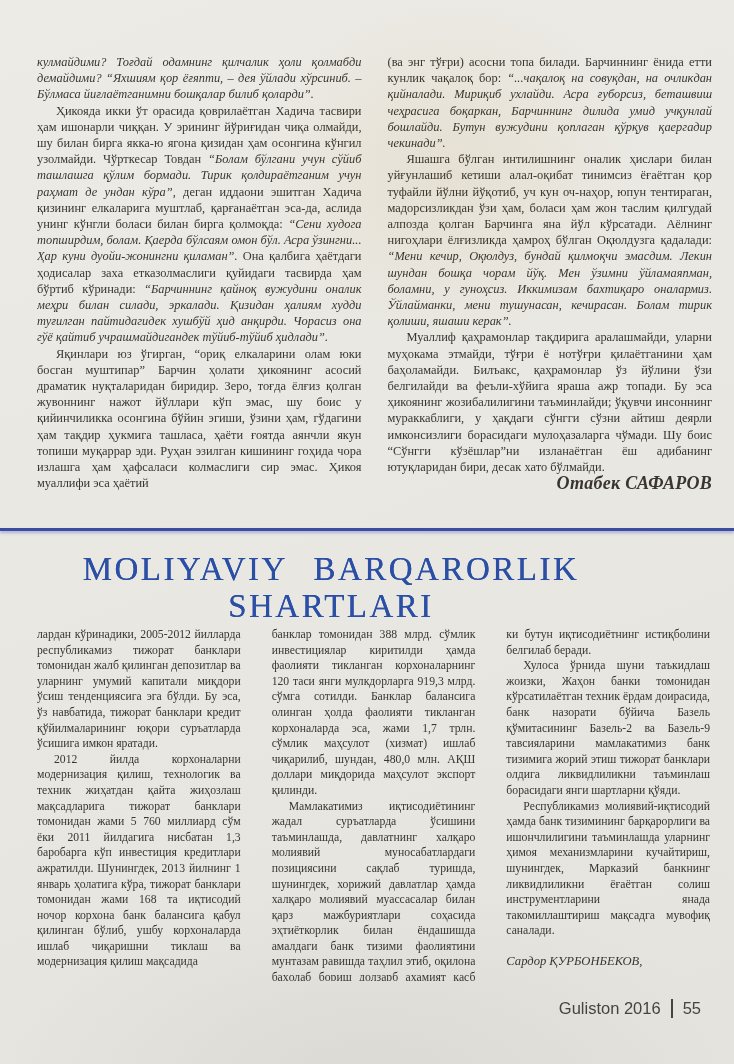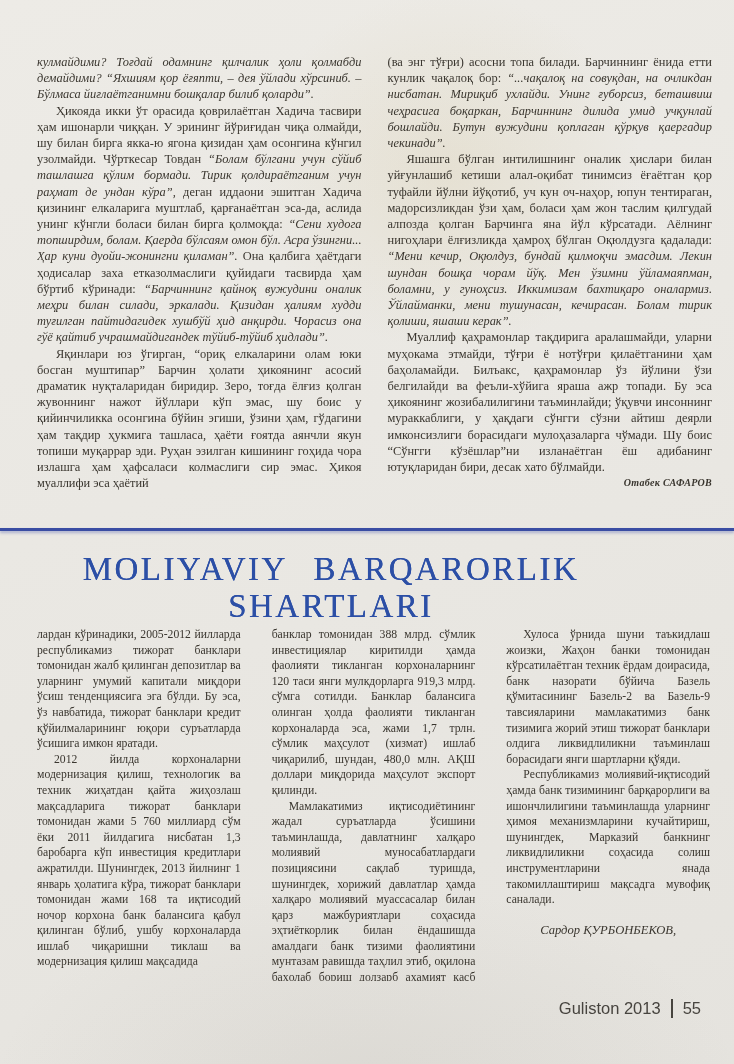--- a/index.html
+++ b/index.html
@@ -12,54 +12,54 @@
       linear-gradient(160deg,#edebe6 0%,#e9e7e2 55%,#e5e3de 100%);
   }
   
   .art1{position:absolute;top:54px;left:37px;right:22px;height:476px;
         display:flex;gap:26px;overflow:hidden;}
   .a1col{flex:1;font-size:12.4px;line-height:16.2px;text-align:justify;}
   .a1col p{margin:0;text-indent:19px;}
   p.noind{text-indent:0 !important;}
   em{font-style:italic;}
   .a1author{margin-top:10px;text-align:right;font-style:italic;font-weight:bold;
-            text-indent:0;font-size:10px;letter-spacing:.3px;}
+            text-indent:0;font-size:18px;letter-spacing:.3px;}
   
   .bluerule{position:absolute;top:528px;left:0;width:734px;height:3px;
             background:#3a4da3;box-shadow:0 2px 3px rgba(88,105,180,.45);}
   .title2{position:absolute;top:551px;left:0;width:662px;margin:0;text-align:center;
           font-weight:400;font-size:33px;color:#2c4fa6;letter-spacing:2.5px;word-spacing:16px;
           text-shadow:0 0 .5px #2c4fa6;}
   
   .art2{position:absolute;top:627px;left:37px;right:24px;height:354px;
         display:flex;gap:31px;overflow:hidden;
         font-size:11.7px;line-height:15.6px;text-align:justify;}
   .a2col{flex:1;}
   .a2col p{margin:0;text-indent:17px;}
-  .a2author{margin-top:14px;text-align:center;font-style:italic;font-size:12.6px;}
+  .a2author{margin-top:14px;text-align:left;font-style:italic;font-size:12.6px;}
   .a2author p{margin:0;text-indent:0;line-height:17.5px;}
   
   .pfoot{position:absolute;top:999px;right:33px;display:flex;align-items:center;gap:10px;
          font-family:"Liberation Sans","DejaVu Sans",sans-serif;font-size:16.5px;color:#47443f;}
   .fbar{display:inline-block;width:2px;height:19px;background:#47443f;}
 </style>
 </head>
 <body>
 
 <div class="page">
 
   <section class="art1">
     <div class="a1col">
         <p class="noind"><em>кулмайдими? Тоғдай одамнинг қилчалик ҳоли қолмабди демайдими? “Яхшиям қор ёғяпти, – дея ўйлади хўрсиниб. – Бўлмаса йиғлаётганимни бошқалар билиб қоларди”.</em></p>
         <p><span>Ҳикояда икки ўт орасида қоврилаётган Хадича тасвири ҳам ишонарли чиққан. У эрининг йўриғидан чиқа олмайди, шу билан бирга якка-ю ягона қизидан ҳам осонгина кўнгил узолмайди. Чўрткесар Товдан </span><em>“Болам бўлгани учун сўйиб ташлашга қўлим бормади. Тирик қолдираётганим учун раҳмат де ундан кўра”,</em><span> деган иддаони эшитган Хадича қизининг елкаларига муштлаб, қарғанаётган эса-да, аслида унинг кўнгли боласи билан бирга қолмоқда: </span><em>“Сени худога топширдим, болам. Қаерда бўлсаям омон бўл. Асра ўзингни... Ҳар куни дуойи-жонингни қиламан”.</em><span> Она қалбига ҳаётдаги ҳодисалар заха етказолмаслиги қуйидаги тасвирда ҳам бўртиб кўринади: </span><em>“Барчиннинг қайноқ вужудини оналик меҳри билан силади, эркалади. Қизидан ҳалиям худди туғилган пайтидагидек хушбўй ҳид анқирди. Чорасиз она гўё қайтиб учрашмайдигандек тўйиб-тўйиб ҳидлади”.</em></p>
         <p><span>Яқинлари юз ўгирган, “ориқ елкаларини олам юки босган муштипар” Барчин ҳолати ҳикоянинг асосий драматик нуқталаридан биридир. Зеро, тоғда ёлғиз қолган жувоннинг нажот йўллари кўп эмас, шу боис у қийинчиликка осонгина бўйин эгиши, ўзини ҳам, гўдагини ҳам тақдир ҳукмига ташласа, ҳаёти ғоятда аянчли якун топиши муқаррар эди. Руҳан эзилган кишининг гоҳида чора излашга ҳам ҳафсаласи колмаслиги сир эмас. Ҳикоя муаллифи эса ҳаётий</span></p>
       </div>
     <div class="a1col">
       <div>
-          <p class="noind"><span>(ва энг тўғри) асосни топа билади. Барчиннинг ёнида етти кунлик чақалоқ бор: </span><em>“...чақалоқ на совуқдан, на очликдан нисбатан. Мириқиб ухлайди. Унинг ғуборсиз, беташвиш чеҳрасига боқаркан, Барчиннинг дилида умид учқунлай бошлайди. Бутун вужудини қоплаган қўрқув қаергадир чекинади”.</em></p>
+          <p class="noind"><span>(ва энг тўғри) асосни топа билади. Барчиннинг ёнида етти кунлик чақалоқ бор: </span><em>“...чақалоқ на совуқдан, на очликдан қийналади. Мириқиб ухлайди. Асра ғуборсиз, беташвиш чеҳрасига боқаркан, Барчиннинг дилида умид учқунлай бошлайди. Бутун вужудини қоплаган қўрқув қаергадир чекинади”.</em></p>
           <p><span>Яшашга бўлган интилишнинг оналик ҳислари билан уйғунлашиб кетиши алал-оқибат тинимсиз ёғаётган қор туфайли йўлни йўқотиб, уч кун оч-наҳор, юпун тентираган, мадорсизликдан ўзи ҳам, боласи ҳам жон таслим қилгудай алпозда қолган Барчинга яна йўл кўрсатади. Аёлнинг нигоҳлари ёлғизликда ҳамроҳ бўлган Оқюлдузга қадалади: </span><em>“Мени кечир, Оқюлдуз, бундай қилмоқчи эмасдим. Лекин шундан бошқа чорам йўқ. Мен ўзимни ўйламаяпман, боламни, у гуноҳсиз. Иккимизам бахтиқаро оналармиз. Ўйлайманки, мени тушунасан, кечирасан. Болам тирик қолиши, яшаши керак”.</em></p>
           <p><span>Муаллиф қаҳрамонлар тақдирига аралашмайди, уларни муҳокама этмайди, тўғри ё нотўғри қилаётганини ҳам баҳоламайди. Билъакс, қаҳрамонлар ўз йўлини ўзи белгилайди ва феъли-хўйига яраша ажр топади. Бу эса ҳикоянинг жозибалилигини таъминлайди; ўқувчи инсоннинг мураккаблиги, у ҳақдаги сўнгги сўзни айтиш деярли имконсизлиги борасидаги мулоҳазаларга чўмади. Шу боис “Сўнгги кўзёшлар”ни изланаётган ёш адибанинг ютуқларидан бири, десак хато бўлмайди.</span></p>
         </div>
       <p class="a1author noind">Отабек САФАРОВ</p>
     </div>
   </section>
 
   <div class="bluerule"></div>
 
   <h1 class="title2">MOLIYAVIY BARQARORLIK SHARTLARI</h1>
@@ -68,28 +68,29 @@
     <div class="a2col">
         <p class="noind"><span>лардан кўринадики, 2005-2012 йилларда республикамиз тижорат банклари томонидан жалб қилинган депозитлар ва уларнинг умумий капитали миқдори ўсиш тенденциясига эга бўлди. Бу эса, ўз навбатида, тижорат банклари кредит қўйилмаларининг юқори суръатларда ўсишига имкон яратади.</span></p>
         <p><span>2012 йилда корхоналарни модернизация қилиш, технологик ва техник жиҳатдан қайта жиҳозлаш мақсадларига тижорат банклари томонидан жами 5 760 миллиард сўм ёки 2011 йилдагига нисбатан 1,3 баробарга кўп инвестиция кредитлари ажратилди. Шунингдек, 2013 йилнинг 1 январь ҳолатига кўра, тижорат банклари томонидан жами 168 та иқтисодий ночор корхона банк балансига қабул қилинган бўлиб, ушбу корхоналарда ишлаб чиқаришни тиклаш ва модернизация қилиш мақсадида</span></p>
       </div>
     <div class="a2col">
         <p class="noind"><span>банклар томонидан 388 млрд. сўмлик инвестициялар киритилди ҳамда фаолияти тикланган корхоналарнинг 120 таси янги мулкдорларга 919,3 млрд. сўмга сотилди. Банклар балансига олинган ҳолда фаолияти тикланган корхоналарда эса, жами 1,7 трлн. сўмлик маҳсулот (хизмат) ишлаб чиқарилиб, шундан, 480,0 млн. АҚШ доллари миқдорида маҳсулот экспорт қилинди.</span></p>
         <p><span>Мамлакатимиз иқтисодиётининг жадал суръатларда ўсишини таъминлашда, давлатнинг халқаро молиявий муносабатлардаги позициясини сақлаб туришда, шунингдек, хорижий давлатлар ҳамда халқаро молиявий муассасалар билан қарз мажбуриятлари соҳасида эҳтиёткорлик билан ёндашишда амалдаги банк тизими фаолиятини мунтазам равишда таҳлил этиб, оқилона баҳолаб бориш долзарб аҳамият касб этади. Бу эса, нафақат молия-банк тизимини, бал-</span></p>
       </div>
     <div class="a2col">
       <div>
+          <p class="noind"><span>ки бутун иқтисодиётнинг истиқболини белгилаб беради.</span></p>
           <p><span>Хулоса ўрнида шуни таъкидлаш жоизки, Жаҳон банки томонидан кўрсатилаётган техник ёрдам доирасида, банк назорати бўйича Базель қўмитасининг Базель-2 ва Базель-9 тавсияларини мамлакатимиз банк тизимига жорий этиш тижорат банклари олдига ликвидлиликни таъминлаш борасидаги янги шартларни қўяди.</span></p>
-          <p><span>Республикамиз молиявий-иқтисодий ҳамда банк тизимининг барқарорлиги ва ишончлилигини таъминлашда уларнинг ҳимоя механизмларини кучайтириш, шунингдек, Марказий банкнинг ликвидлиликни соҳасида солиш инструментларини янада такомиллаштириш мақсадга мувофиқ саналади.</span></p>
+          <p><span>Республикамиз молиявий-иқтисодий ҳамда банк тизимининг барқарорлиги ва ишончлилигини таъминлашда уларнинг ҳимоя механизмларини кучайтириш, шунингдек, Марказий банкнинг ликвидлиликни ёғаётган солиш инструментларини янада такомиллаштириш мақсадга мувофиқ саналади.</span></p>
         </div>
       <div class="a2author">
         <p>Сардор ҚУРБОНБЕКОВ,</p>
       </div>
     </div>
   </section>
 
   <footer class="pfoot">
-    <span>Guliston 2013</span>
+    <span>Guliston 2016</span>
     <span class="fbar"></span>
     <span class="fpage">55</span>
   </footer>
 
 </div>
 
 </body></html>

